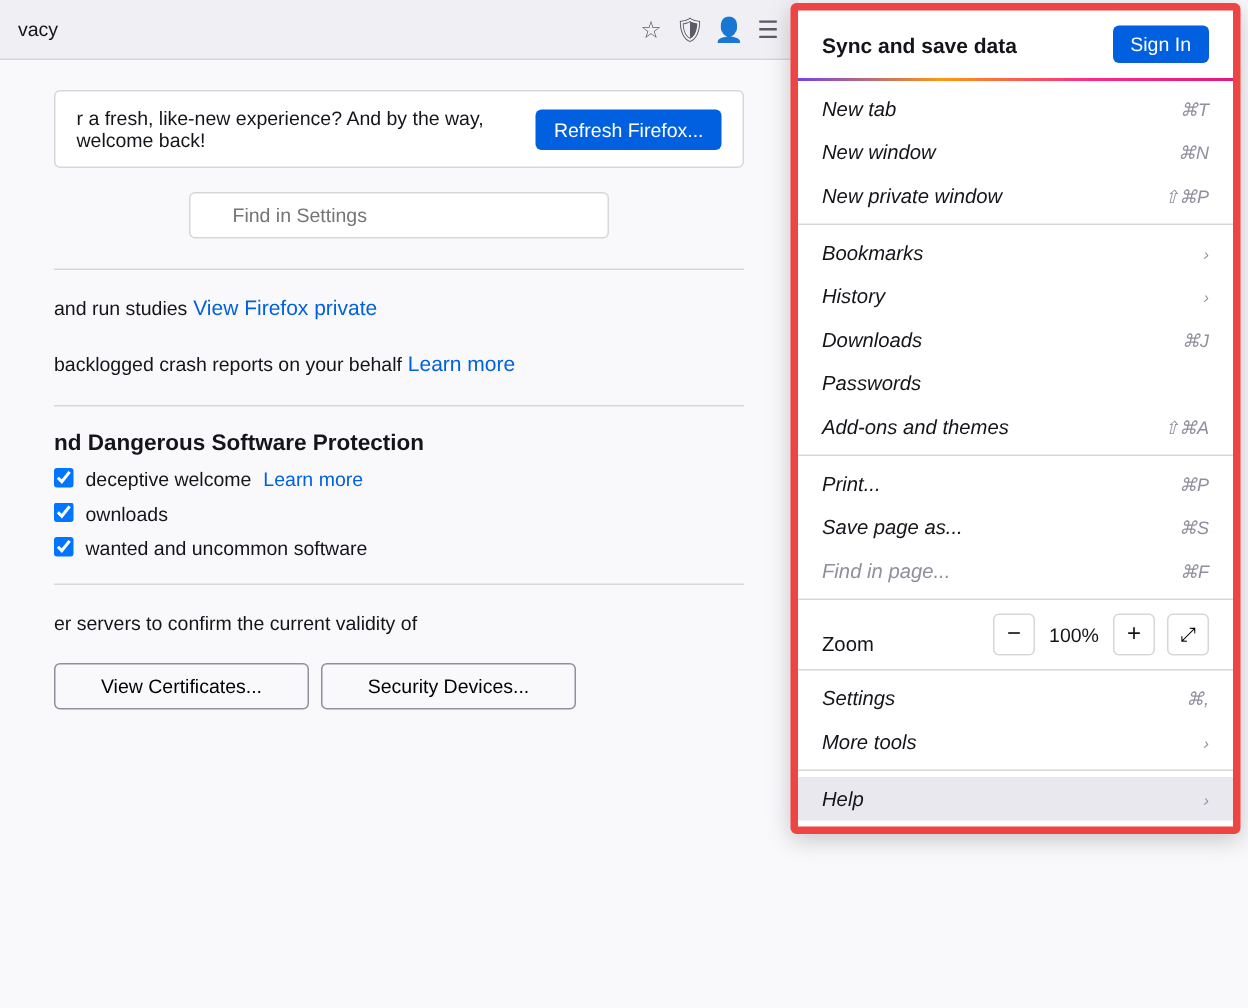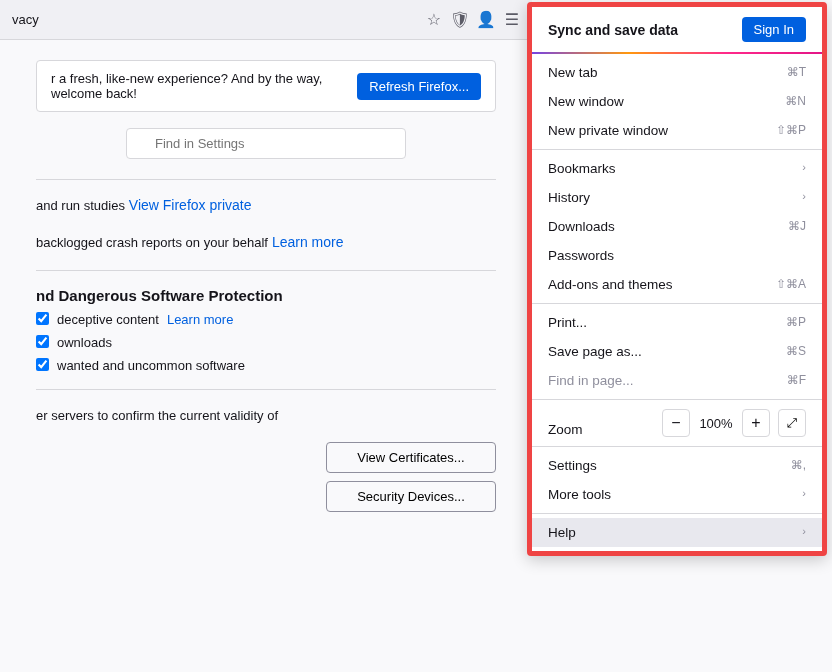--- a/index.html
+++ b/index.html
@@ -147,21 +147,21 @@
     .checkbox-row {
       display: flex;
       align-items: flex-start;
       gap: 8px;
       margin-bottom: 8px;
       font-size: 13px;
     }
 
     .cert-buttons {
       display: flex;
-      flex-direction: column;
+      flex-direction: row;
       gap: 8px;
       margin-top: 16px;
       align-items: flex-end;
     }
 
     .cert-btn {
       background: #f9f9fb;
       border: 1px solid #8f8f9d;
       border-radius: 4px;
       padding: 7px 14px;
@@ -212,27 +212,28 @@
       padding: 4px 0;
       border-bottom: 1px solid #d7d7db;
     }
 
     .menu-section:last-child {
       border-bottom: none;
     }
 
     .menu-item {
       display: flex;
-      align-items: flex-start;
+      align-items: flex-end;
       justify-content: space-between;
       padding: 7px 16px;
       cursor: pointer;
       font-size: 13.5px;
       color: #15141a;
       transition: background 0.1s;
+      font-style: italic;
     }
 
     .menu-item:hover, .menu-item.highlighted {
       background: #e8e8ee;
     }
 
     .menu-item-label {
       font-size: 13.5px;
       color: #15141a;
     }
@@ -346,21 +347,21 @@
       <span class="section-text">backlogged crash reports on your behalf</span>
       <a class="link">Learn more</a>
     </div>
 
     <hr class="divider">
 
     <div class="section">
       <div class="section-heading">nd Dangerous Software Protection</div>
       <div class="checkbox-row">
         <input type="checkbox" checked="" style="">
-        <span>deceptive content</span>
+        <span>deceptive welcome</span>
         <a class="link">Learn more</a>
       </div>
       <div class="checkbox-row">
         <input type="checkbox" checked="" style="">
         <span>ownloads</span>
       </div>
       <div class="checkbox-row">
         <input type="checkbox" checked="" style="">
         <span>wanted and uncommon software</span>
       </div>

